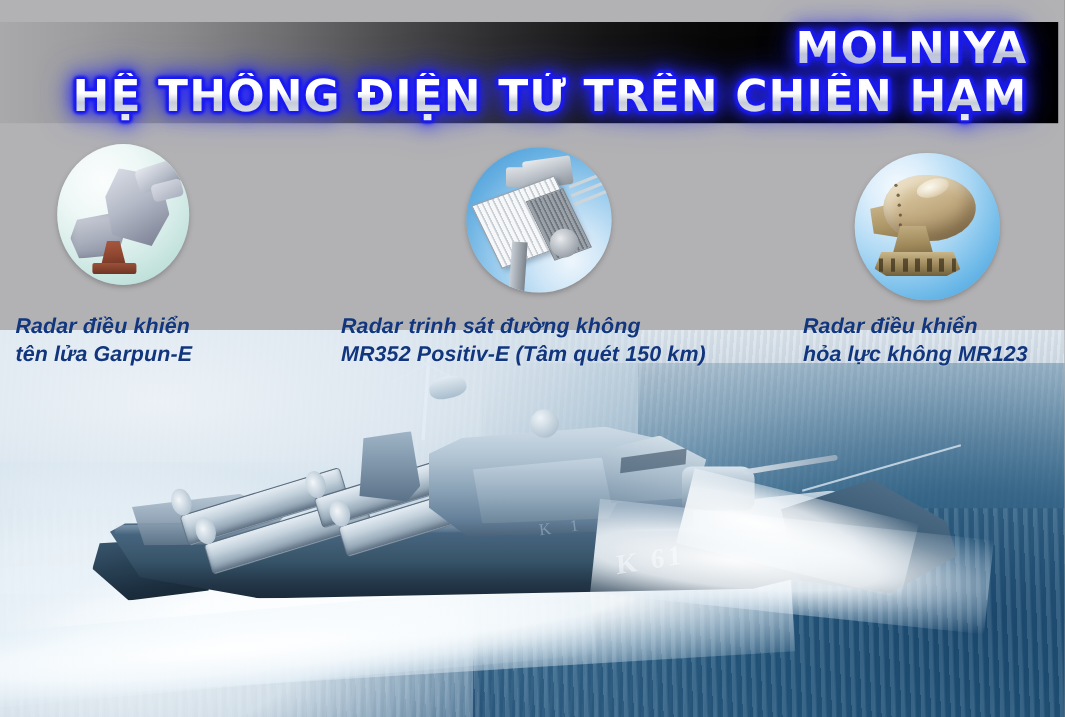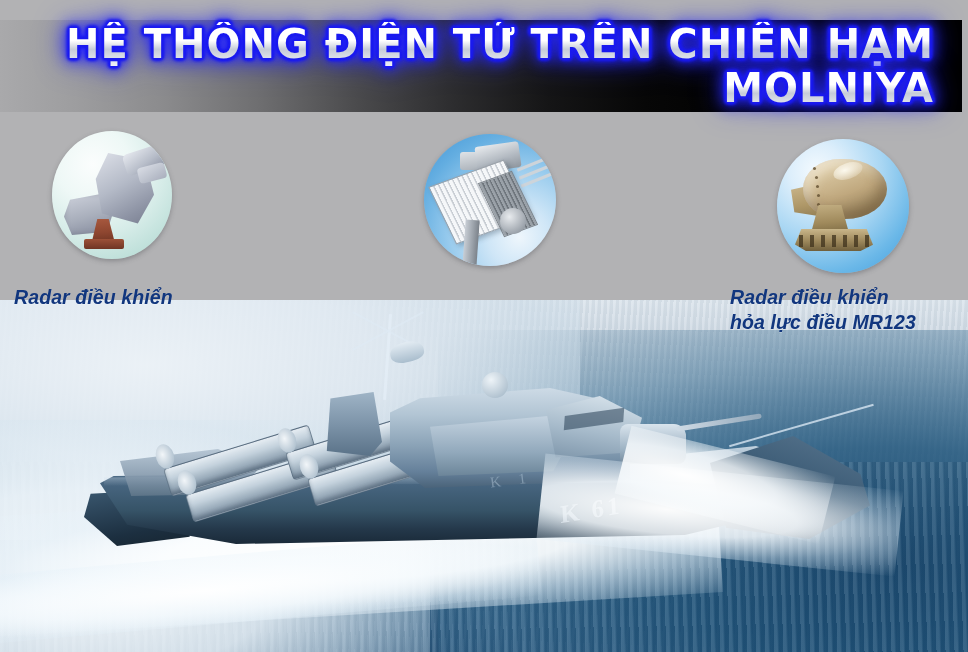--- a/index.html
+++ b/index.html
@@ -616,61 +616,66 @@
       <div class="hull-number2">K  1</div>
       <div class="hull-number">K 61</div>
     </div>
 
     <div class="wake-bow"></div>
     <div class="spray-bow"></div>
   </div>
 
   <div class="banner"></div>
   <div class="title-block">
+    <span class="title-line">MOLNIYA</span>
     <span class="title-line">HỆ THỐNG ĐIỆN TỬ TRÊN CHIẾN HẠM</span>
-    <span class="title-line">MOLNIYA</span>
   </div>
 
   <div class="rcircle rc1">
     <div class="g-panel-a"></div>
     <div class="g-panel-b"></div>
     <div class="g-arm"></div>
     <div class="g-arm2"></div>
     <div class="g-base"></div>
     <div class="g-plinth"></div>
   </div>
   <div class="caption cap-1">
     <span>Radar điều khiển</span>
+    <span>tên lửa Garpun-E</span>
   </div>
 
   <div class="rcircle rc2">
     <div class="p-top-box2"></div>
     <div class="p-top-box"></div>
     <div class="p-yagi"></div>
     <div class="p-yagi p-yagi2"></div>
     <div class="p-yagi p-yagi3"></div>
     <div class="p-array"></div>
     <div class="p-array-dark"></div>
     <div class="p-pivot"></div>
     <div class="p-mast"></div>
+  </div>
+  <div class="caption cap-2">
+    <span>Radar trinh sát đường không</span>
+    <span>MR352 Positiv-E (Tâm quét 150 km)</span>
   </div>
 
   <div class="rcircle rc3">
     <div class="r-neck"></div>
     <div class="r-dome"></div>
     <div class="r-dome-hi"></div>
     <div class="r-bolts">
       <div class="r-bolt" style="left:2px;  top:2px;"></div>
       <div class="r-bolt" style="left:4px;  top:11px;"></div>
       <div class="r-bolt" style="left:5px;  top:20px;"></div>
       <div class="r-bolt" style="left:6px;  top:29px;"></div>
       <div class="r-bolt" style="left:6px;  top:38px;"></div>
     </div>
     <div class="r-pedestal"></div>
     <div class="r-foot"></div>
     <div class="r-foot-slots"></div>
   </div>
   <div class="caption cap-3">
     <span>Radar điều khiển</span>
-    <span>hỏa lực điều MR123</span>
+    <span>hỏa lực không MR123</span>
   </div>
 
 </div>
 
 </body></html>

